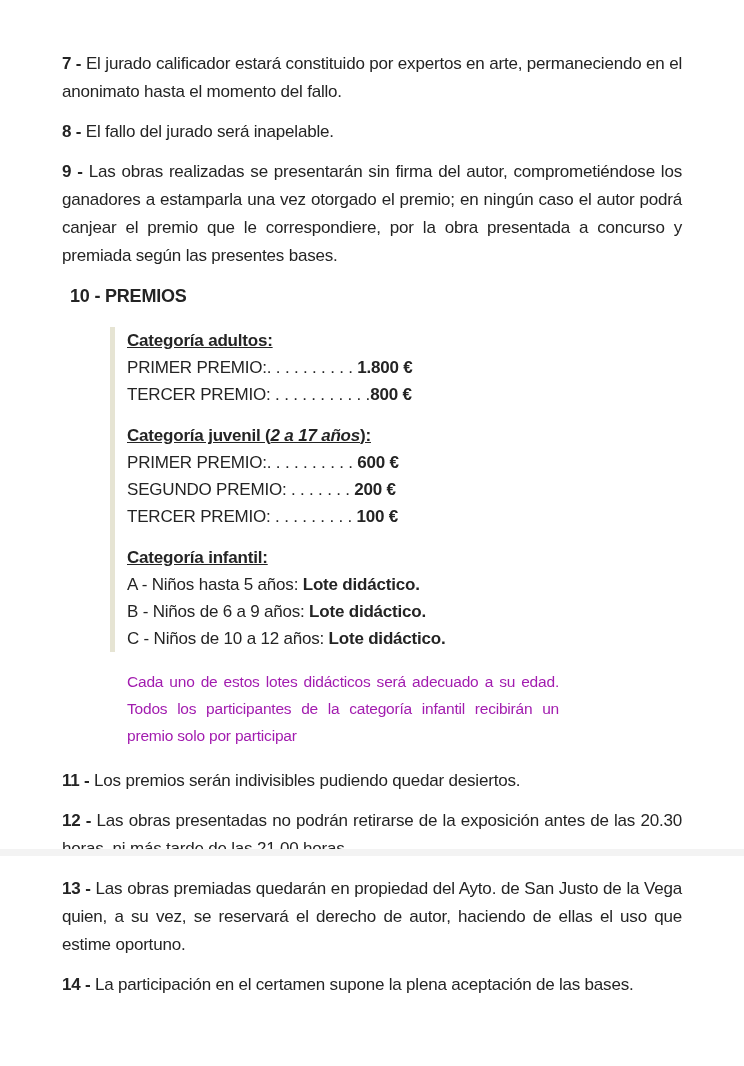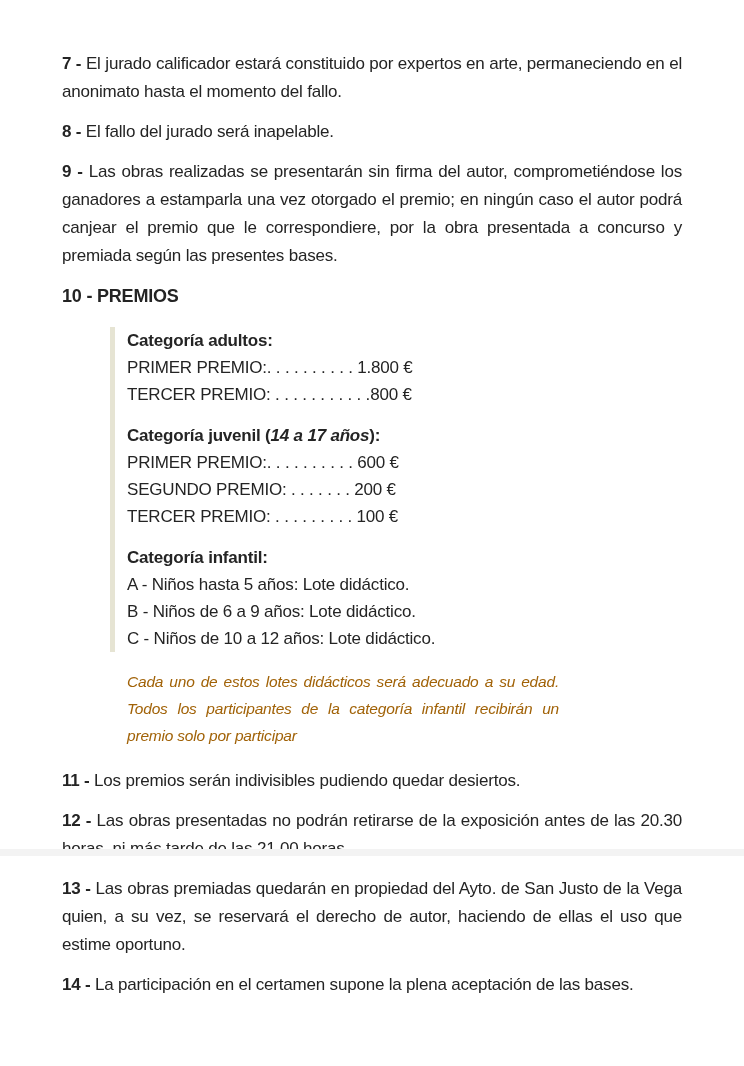--- a/index.html
+++ b/index.html
@@ -30,54 +30,54 @@
     text-align: justify;
   }
   .par .num {
     font-weight: bold;
   }
   .premios-heading {
     font-size: 18px;
     font-weight: bold;
     letter-spacing: -0.2px;
     line-height: 28px;
-    margin: 8px 0 17px 0;
+    margin: 8px 0 17px 8px;
   }
   .prize-block {
     margin-left: 48px;
     border-left: 5px solid #e6e4d3;
     padding-left: 12px;
   }
   .prize-group {
     margin-bottom: 14px;
     font-size: 17px;
     letter-spacing: -0.2px;
     line-height: 27px;
   }
   .prize-group:last-child {
     margin-bottom: 13px;
   }
   .prize-title {
     font-weight: bold;
+    text-decoration: underline;
   }
   .prize-title .italic {
     font-style: italic;
   }
   .prize-row .amount {
-    font-weight: normal;
+    font-weight: bold;
   }
   .note {
     margin: 16px 0 18px 65px;
     width: 432px;
     font-size: 15.5px;
-    font-style: italic;
     letter-spacing: -0.2px;
     line-height: 27px;
     text-align: justify;
-    color: #a16207;
+    color: #a21caf;
   }
   .footer-strip {
     position: absolute;
     left: 0;
     bottom: 0;
     width: 744px;
     height: 7px;
     background: #f3f3f3;
   }
 </style>
@@ -96,21 +96,21 @@
 
   <div class="prize-block">
 
     <div class="prize-group">
       <div class="prize-title">Categoría adultos:</div>
       <div class="prize-row"><span>PRIMER PREMIO:. . . . . . . . . . </span><span class="amount">1.800 €</span></div>
       <div class="prize-row"><span>TERCER PREMIO: . . . . . . . . . . .</span><span class="amount">800 €</span></div>
     </div>
 
     <div class="prize-group">
-      <div class="prize-title"><span>Categoría juvenil (</span><span class="italic">14 a 17 años</span><span>):</span></div>
+      <div class="prize-title"><span>Categoría juvenil (</span><span class="italic">2 a 17 años</span><span>):</span></div>
       <div class="prize-row"><span>PRIMER PREMIO:. . . . . . . . . . </span><span class="amount">600 €</span></div>
       <div class="prize-row"><span>SEGUNDO PREMIO: . . . . . . . </span><span class="amount">200 €</span></div>
       <div class="prize-row"><span>TERCER PREMIO: . . . . . . . . . </span><span class="amount">100 €</span></div>
     </div>
 
     <div class="prize-group">
       <div class="prize-title">Categoría infantil:</div>
       <div class="prize-row"><span>A - Niños hasta 5 años: </span><span class="amount">Lote didáctico.</span></div>
       <div class="prize-row"><span>B - Niños de 6 a 9 años: </span><span class="amount">Lote didáctico.</span></div>
       <div class="prize-row"><span>C - Niños de 10 a 12 años: </span><span class="amount">Lote didáctico.</span></div>

